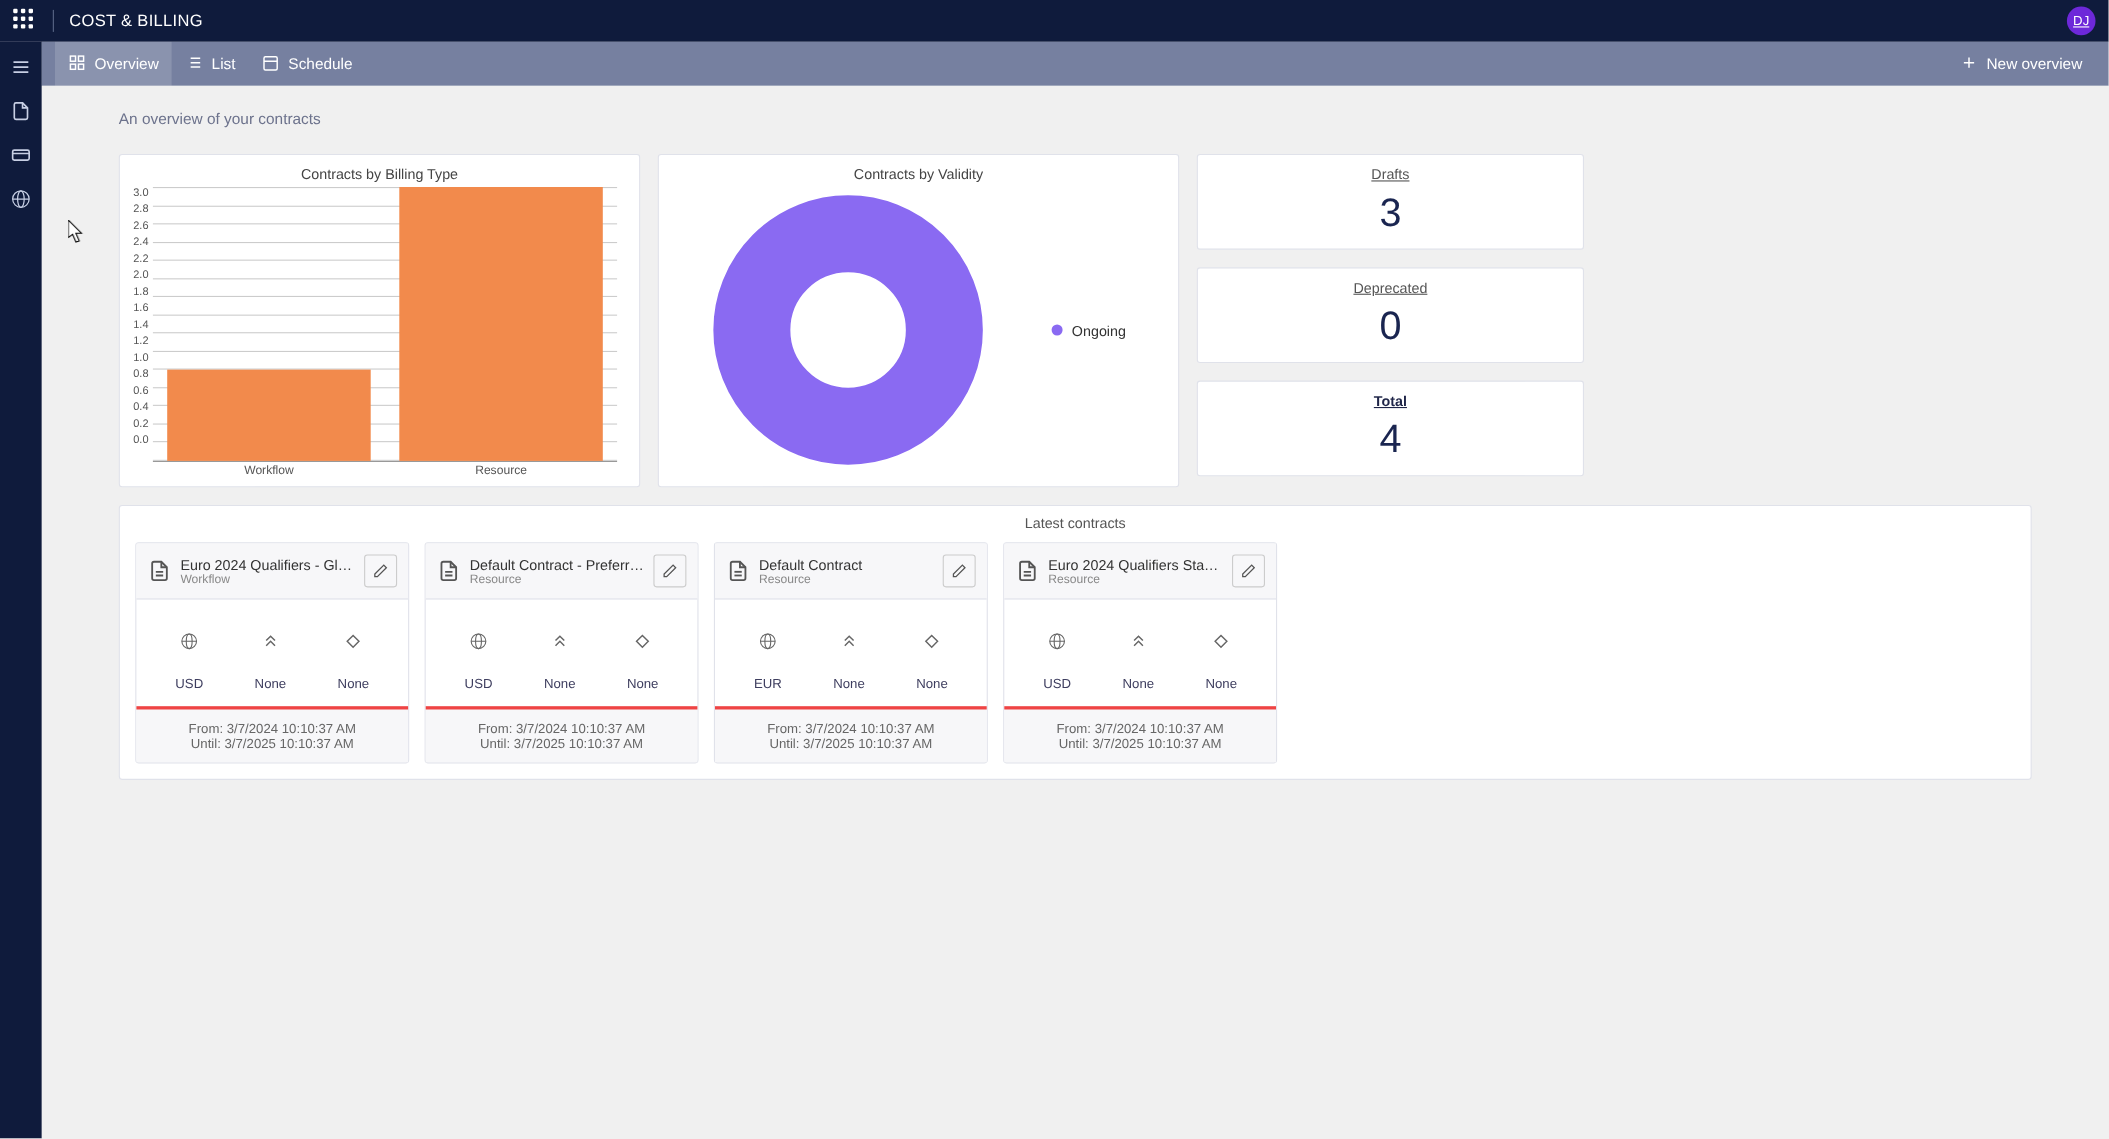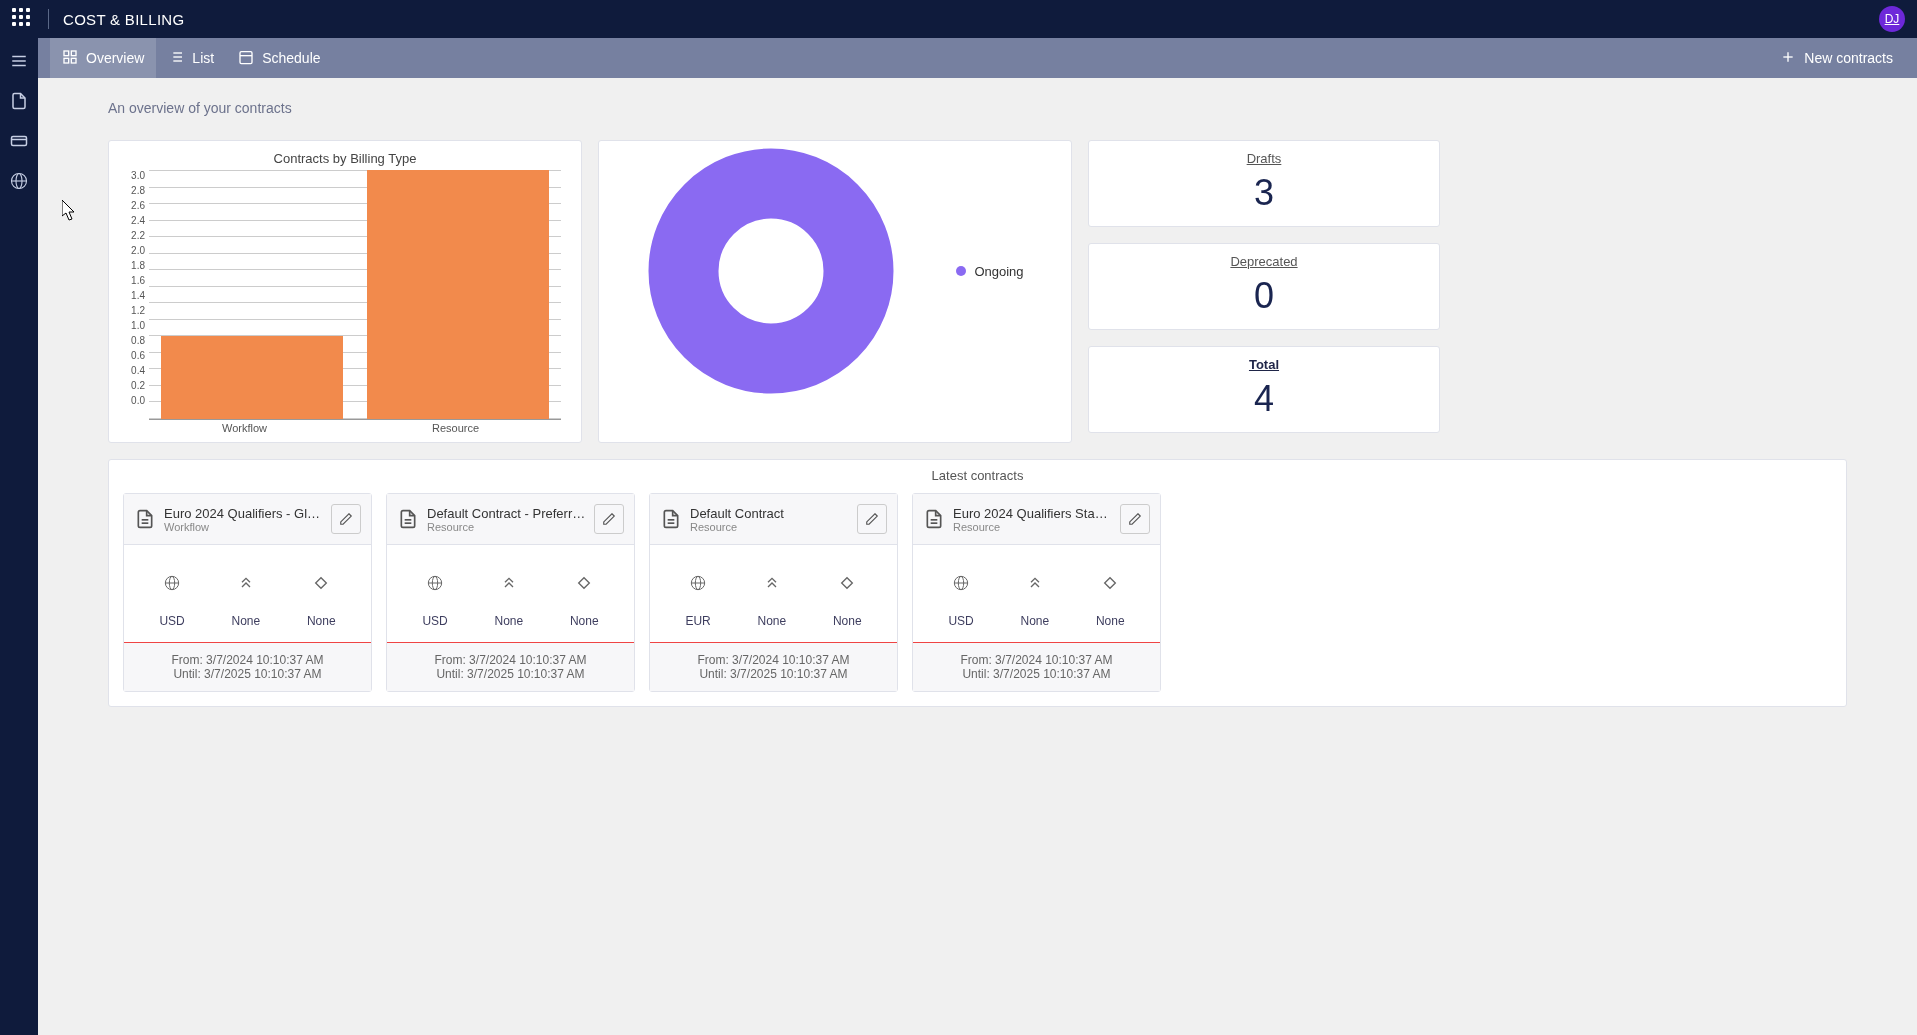--- a/index.html
+++ b/index.html
@@ -79,21 +79,20 @@
       background: #fff;
       border: 1px solid #e0e2ea;
       border-radius: 3px;
     }
     .chart-area {
       position: relative;
       height: 250px;
       display: flex;
       padding-left: 30px;
       padding-right: 20px;
-      margin-left: 10px;
     }
     .yaxis {
       position: absolute;
       left: 6px;
       top: 0;
       bottom: 14px;
       display: flex;
       flex-direction: column;
       justify-content: space-between;
       font-size: 10px;
@@ -137,21 +136,21 @@
     .contract-card { width: 249px; border: 1px solid #e0e2ea; border-radius: 3px; background: #fff; display: flex; flex-direction: column; }
     .cc-header { display: flex; align-items: center; padding: 10px; background: #f7f7f9; border-bottom: 1px solid #e0e2ea; gap: 8px; }
     .cc-icon { width: 22px; height: 22px; color: #555; display:flex; align-items:center; justify-content:center;}
     .cc-headtext { flex: 1; overflow: hidden; }
     .cc-title { font-size: 13px; color: #333; white-space: nowrap; overflow: hidden; text-overflow: ellipsis; }
     .cc-sub { font-size: 11px; color: #888; }
     .cc-edit { width: 30px; height: 30px; border: 1px solid #ccc; border-radius: 3px; display: flex; align-items: center; justify-content: center; cursor: pointer; color: #555; }
     .cc-body { flex: 1; display: flex; align-items: flex-end; justify-content: space-around; padding: 30px 12px 14px; }
     .cc-stat { display: flex; flex-direction: column; align-items: center; gap: 20px; font-size: 12px; color: #3e3e5f; }
     .cc-stat-icon { color: #666; }
-    .cc-footer { background: #f7f7f9; border-top: 1px solid #ef4444; padding: 10px; text-align: center; font-size: 12px; color: #666; }
+    .cc-footer { background: #f7f7f9; border-top: 3px solid #ef4444; padding: 10px; text-align: center; font-size: 12px; color: #666; }
 
     .card-title { text-align: center; font-size: 13px; color: #444; padding: 10px 0 4px; }
     .chart-card { padding-bottom: 8px; }
 
     .cursor { position: fixed; left: 62px; top: 200px; pointer-events: none; z-index: 9999;}
   </style>
 </head>
 <body>
 
 <div class="topbar">
@@ -239,21 +238,21 @@
         <span>Schedule</span>
       </div>
       <div class="toolbar-spacer"></div>
       <div class="toolbar-item">
         <span>
           <svg viewBox="0 0 24 24" stroke="currentColor" stroke-width="2" fill="none">
               <line x1="12" y1="5" x2="12" y2="19"></line>
               <line x1="5" y1="12" x2="19" y2="12"></line>
             </svg>
         </span>
-        <span>New contracts</span>
+        <span>New overview</span>
       </div>
     </div>
 
     <div class="content">
       <div class="page-subtitle">An overview of your contracts</div>
 
       <div class="row">
 
         <div class="card chart-card" style="flex: 0 0 474px;">
           <div class="card-title">Contracts by Billing Type</div>
@@ -303,20 +302,21 @@
                 </div>
             </div>
           </div>
           <div class="xaxis">
             <div class="xlabel">Workflow</div>
             <div class="xlabel">Resource</div>
           </div>
         </div>
 
         <div class="card chart-card" style="flex: 0 0 474px;">
+          <div class="card-title">Contracts by Validity</div>
           <div class="donut-wrap">
             <div class="donut">
               <svg viewBox="0 0 100 100" width="250" height="250">
                 <circle cx="50" cy="50" r="35" fill="none" stroke="#8a6af2" stroke-width="28"></circle>
               </svg>
             </div>
             <div class="legend">
               <div class="legend-swatch" style="background:#8a6af2"></div>
               <span>Ongoing</span>
             </div>

